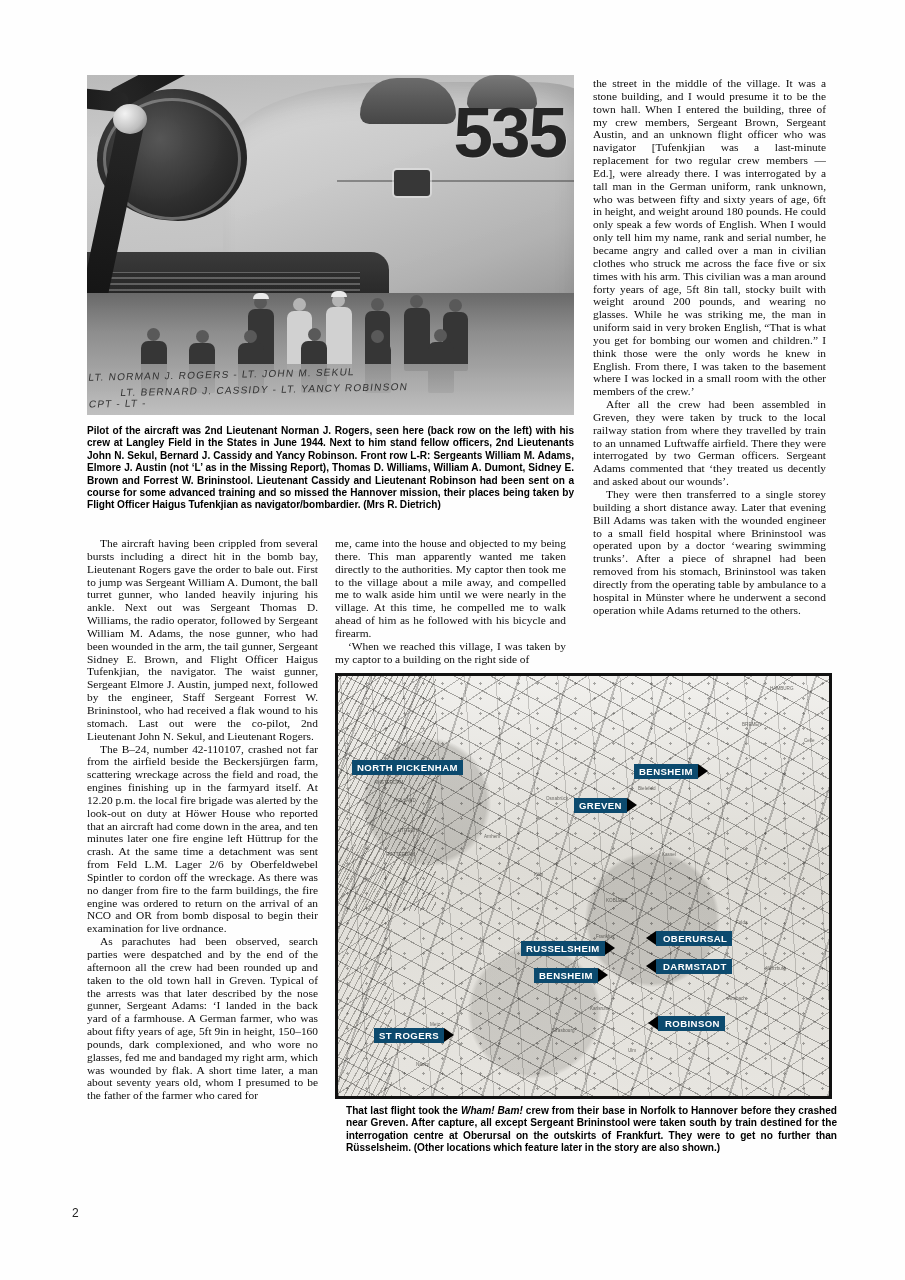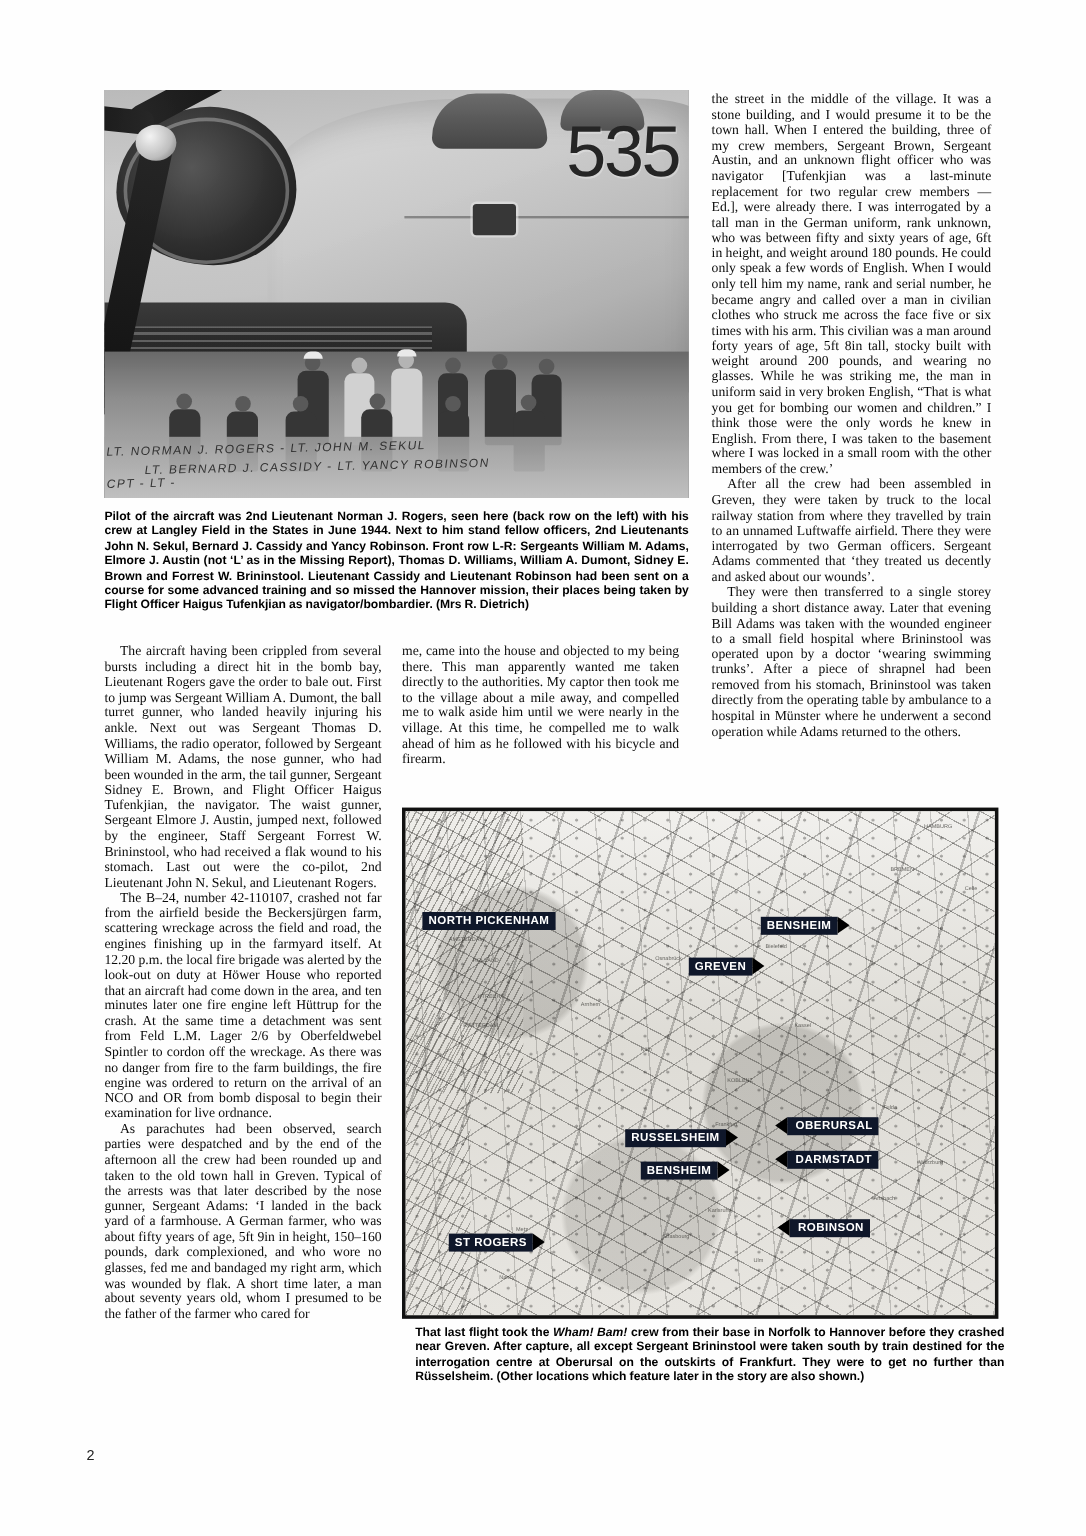--- a/index.html
+++ b/index.html
@@ -144,22 +144,22 @@
   .wing-stripes {
     position:absolute; left:0; top:58%;
     width: 56%; height: 18%;
     background: repeating-linear-gradient(0deg, rgba(210,208,202,.30) 0 2px, rgba(40,39,36,.35) 2px 6px);
   }
   
   .tailnum {
     position: absolute;
     right: 8px; top: 22px;
     font-family: "Liberation Sans", "DejaVu Sans", sans-serif;
-    font-weight: normal;
-    font-size: 60px;
+    font-weight: bold;
+    font-size: 71px;
     letter-spacing: -2px;
     color: #2a2926;
     text-shadow: 1px 1px 0 rgba(255,255,255,.25);
     line-height: 1;
   }
   
   .ground {
     position:absolute; left:0; bottom:0; width:100%; height:36%;
     background: linear-gradient(180deg,#6c6a64 0%, #8d8b84 30%, #a9a79f 70%, #8b8881 100%);
   }
@@ -254,21 +254,21 @@
     font-size: 4.6px;
     color: #3a3935;
     white-space:nowrap;
     opacity:.75;
   }
   
   .mlabel {
     position:absolute;
     height: 15px;
     display:flex; align-items:center;
-    background:#0f172a;
+    background:#0c4a6e;
     color:#fff;
     font-family: "Liberation Sans", "DejaVu Sans", sans-serif;
     font-weight: bold;
     font-size: 9.6px;
     letter-spacing:.4px;
     padding: 0 5px;
     line-height:1;
     white-space:nowrap;
   }
   .mlabel.plain { }
@@ -362,20 +362,21 @@
   <div class="caption" style="left:87px; top:425px; width:487px;">Pilot of the aircraft was 2nd Lieutenant Norman J. Rogers, seen here (back row on the left) with his crew at Langley Field in the States in June 1944. Next to him stand fellow officers, 2nd Lieutenants John N. Sekul, Bernard J. Cassidy and Yancy Robinson. Front row L-R: Sergeants William M. Adams, Elmore J. Austin (not ‘L’ as in the Missing Report), Thomas D. Williams, William A. Dumont, Sidney E. Brown and Forrest W. Brininstool. Lieutenant Cassidy and Lieutenant Robinson had been sent on a course for some advanced training and so missed the Hannover mission, their places being taken by Flight Officer Haigus Tufenkjian as navigator/bombardier. (Mrs R. Dietrich)</div>
 
   <div class="body-col" style="left:87px; top:537px; width:231px;">
     <p>The aircraft having been crippled from several bursts including a direct hit in the bomb bay, Lieutenant Rogers gave the order to bale out. First to jump was Sergeant William A. Dumont, the ball turret gunner, who landed heavily injuring his ankle. Next out was Sergeant Thomas D. Williams, the radio operator, followed by Sergeant William M. Adams, the nose gunner, who had been wounded in the arm, the tail gunner, Sergeant Sidney E. Brown, and Flight Officer Haigus Tufenkjian, the navigator. The waist gunner, Sergeant Elmore J. Austin, jumped next, followed by the engineer, Staff Sergeant Forrest W. Brininstool, who had received a flak wound to his stomach. Last out were the co-pilot, 2nd Lieutenant John N. Sekul, and Lieutenant Rogers.</p>
     <p>The B–24, number 42-110107, crashed not far from the airfield beside the Beckersjürgen farm, scattering wreckage across the field and road, the engines finishing up in the farmyard itself. At 12.20 p.m. the local fire brigade was alerted by the look-out on duty at Höwer House who reported that an aircraft had come down in the area, and ten minutes later one fire engine left Hüttrup for the crash. At the same time a detachment was sent from Feld L.M. Lager 2/6 by Oberfeldwebel Spintler to cordon off the wreckage. As there was no danger from fire to the farm buildings, the fire engine was ordered to return on the arrival of an NCO and OR from bomb disposal to begin their examination for live ordnance.</p>
     <p>As parachutes had been observed, search parties were despatched and by the end of the afternoon all the crew had been rounded up and taken to the old town hall in Greven. Typical of the arrests was that later described by the nose gunner, Sergeant Adams: ‘I landed in the back yard of a farmhouse. A German farmer, who was about fifty years of age, 5ft 9in in height, 150–160 pounds, dark complexioned, and who wore no glasses, fed me and bandaged my right arm, which was wounded by flak. A short time later, a man about seventy years old, whom I presumed to be the father of the farmer who cared for</p>
   </div>
 
   <div class="body-col" style="left:335px; top:537px; width:231px;">
     <p class="noindent">me, came into the house and objected to my being there. This man apparently wanted me taken directly to the authorities. My captor then took me to the village about a mile away, and compelled me to walk aside him until we were nearly in the village. At this time, he compelled me to walk ahead of him as he followed with his bicycle and firearm.</p>
+    <p>‘When we reached this village, I was taken by my captor to a building on the right side of</p>
   </div>
 
   <div class="body-col" style="left:593px; top:77px; width:233px;">
     <p class="noindent">the street in the middle of the village. It was a stone building, and I would presume it to be the town hall. When I entered the building, three of my crew members, Sergeant Brown, Sergeant Austin, and an unknown flight officer who was navigator [Tufenkjian was a last-minute replacement for two regular crew members — Ed.], were already there. I was interrogated by a tall man in the German uniform, rank unknown, who was between fifty and sixty years of age, 6ft in height, and weight around 180 pounds. He could only speak a few words of English. When I would only tell him my name, rank and serial number, he became angry and called over a man in civilian clothes who struck me across the face five or six times with his arm. This civilian was a man around forty years of age, 5ft 8in tall, stocky built with weight around 200 pounds, and wearing no glasses. While he was striking me, the man in uniform said in very broken English, “That is what you get for bombing our women and children.” I think those were the only words he knew in English. From there, I was taken to the basement where I was locked in a small room with the other members of the crew.’</p>
     <p>After all the crew had been assembled in Greven, they were taken by truck to the local railway station from where they travelled by train to an unnamed Luftwaffe airfield. There they were interrogated by two German officers. Sergeant Adams commented that ‘they treated us decently and asked about our wounds’.</p>
     <p>They were then transferred to a single storey building a short distance away. Later that evening Bill Adams was taken with the wounded engineer to a small field hospital where Brininstool was operated upon by a doctor ‘wearing swimming trunks’. After a piece of shrapnel had been removed from his stomach, Brininstool was taken directly from the operating table by ambulance to a hospital in Münster where he underwent a second operation while Adams returned to the others.</p>
   </div>
 
   <div class="map">
     <div class="map-base"></div>

